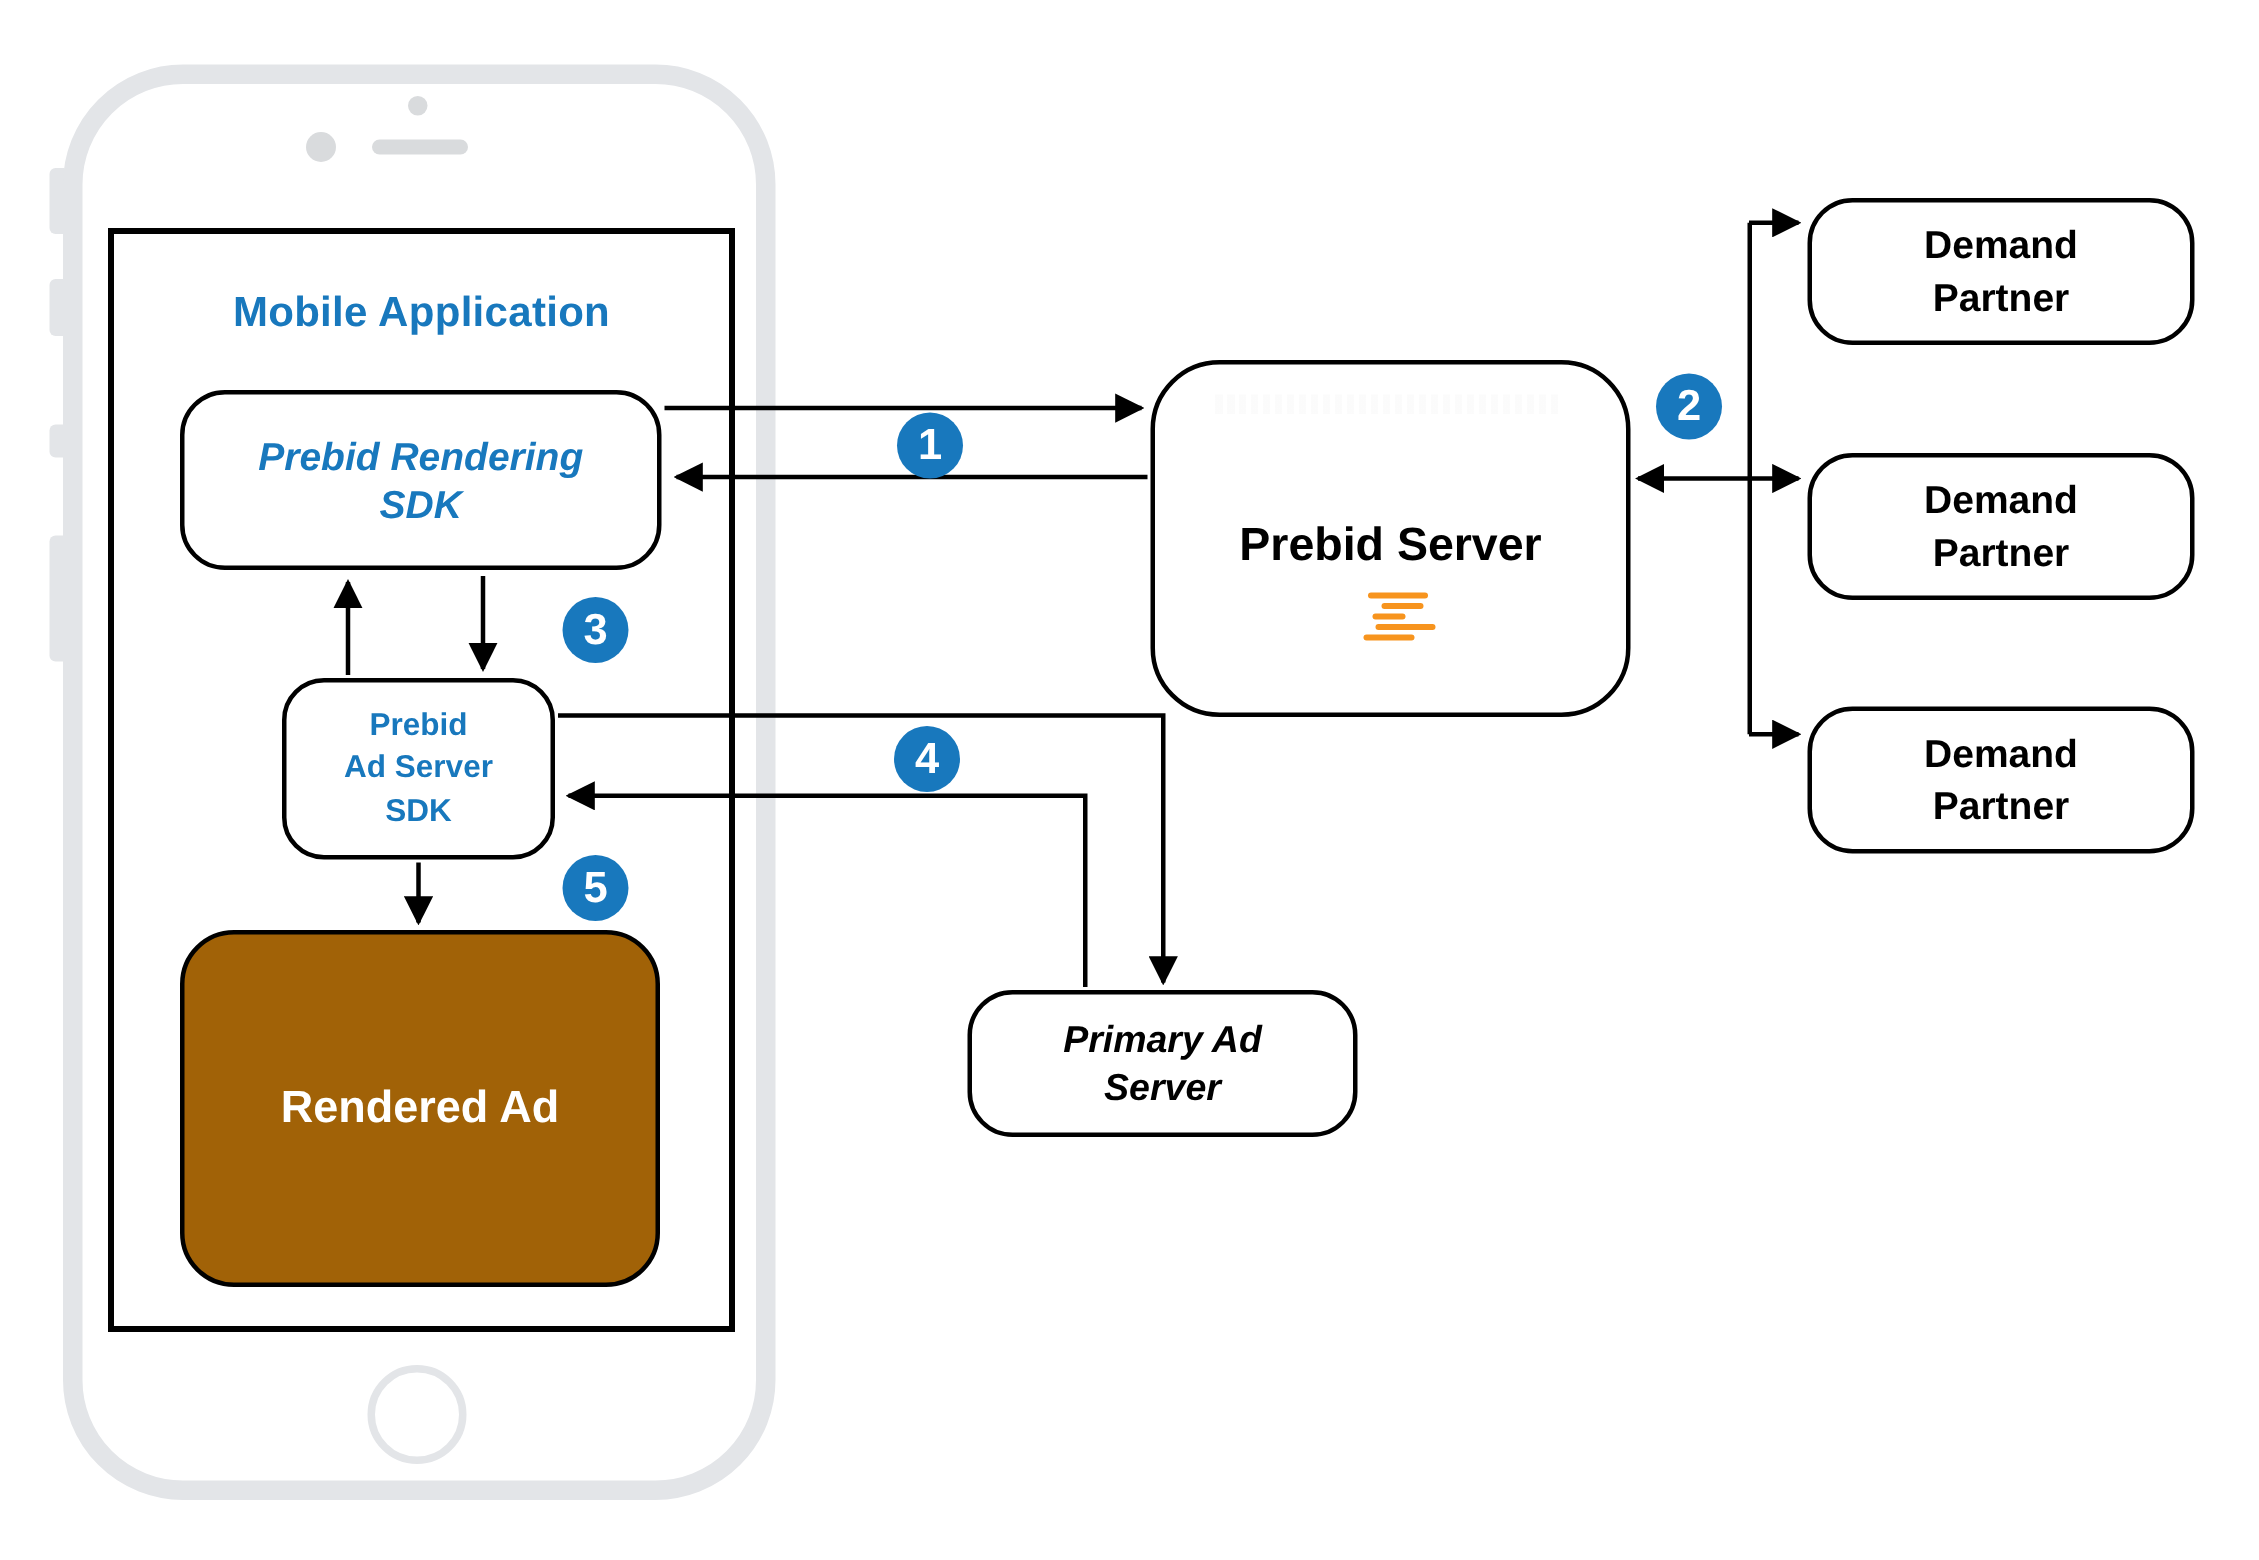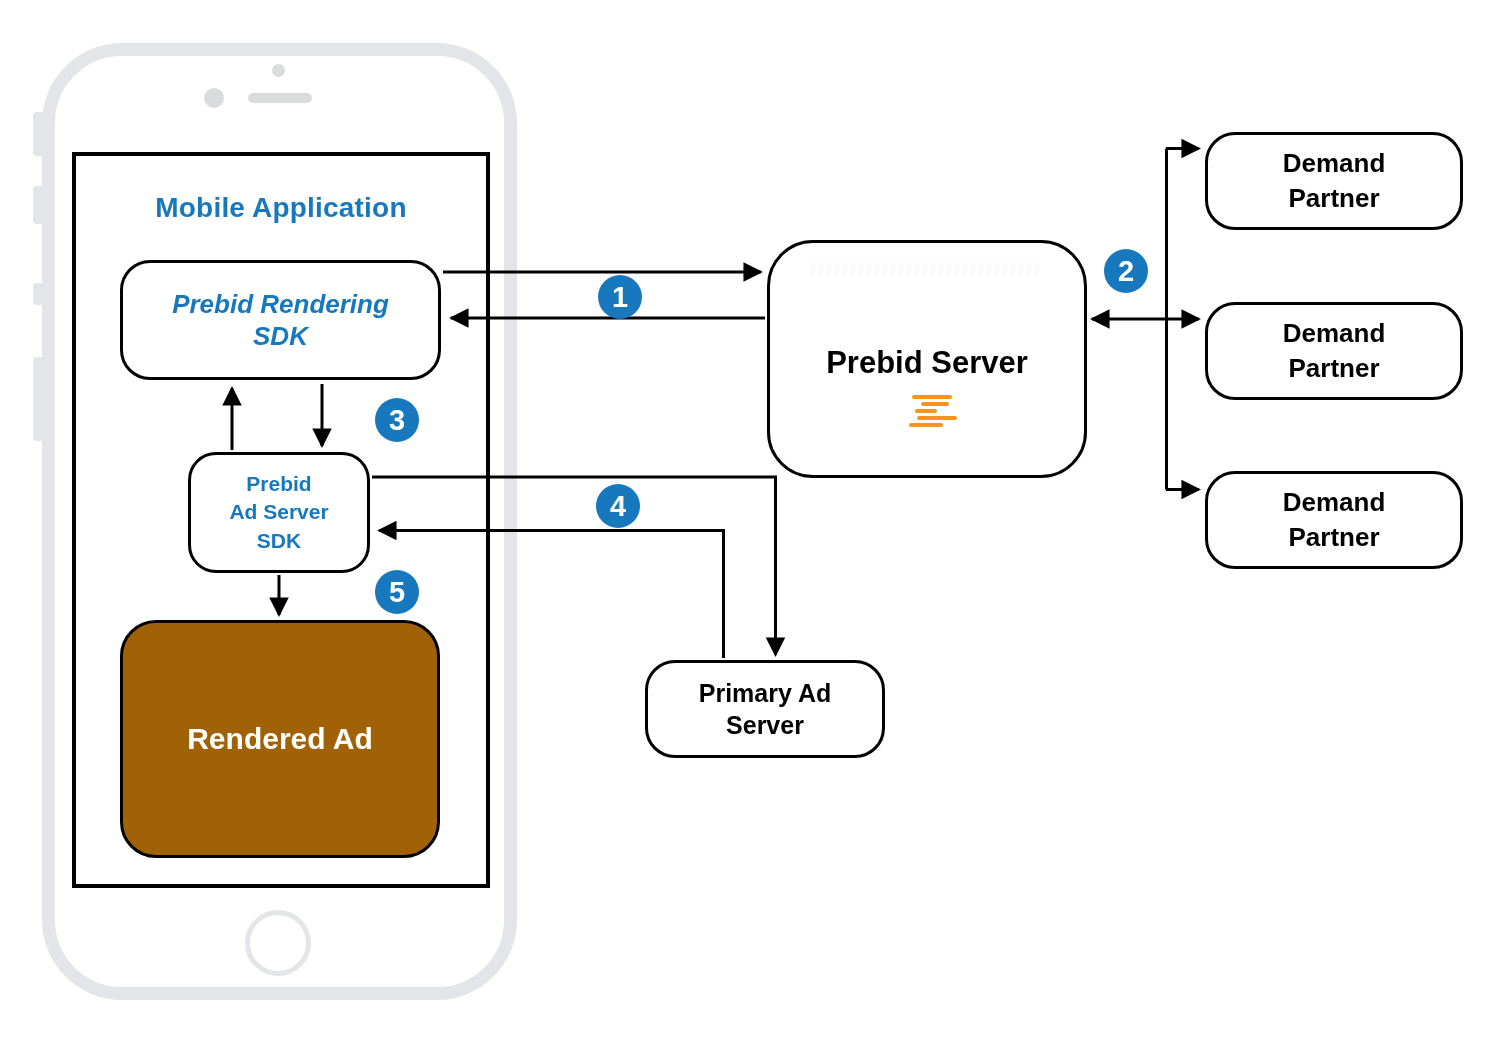--- a/index.html
+++ b/index.html
@@ -56,21 +56,21 @@
   .prebid-logo .bar{position:absolute;height:4px;border-radius:2px;background:#f7941e;}
   .prebid-logo .b1{left:3px;top:2px;width:40px;}
   .prebid-logo .b2{left:12px;top:9px;width:28px;}
   .prebid-logo .b3{left:6px;top:16px;width:22px;}
   .prebid-logo .b4{left:8px;top:23px;width:40px;}
   .prebid-logo .b5{left:0px;top:30px;width:34px;}
   .demand-partner{width:258px;height:98px;color:#000;font-size:26px;line-height:1.35;margin-top:32px;}
   .dp1{left:1205px;top:100px;}
   .dp2{left:1205px;top:270px;}
   .dp3{left:1205px;top:439px;}
-  .primary-ad-server{left:645px;top:660px;width:240px;height:98px;color:#000;font-size:25px;line-height:1.3;}
+  .primary-ad-server{left:645px;top:660px;width:260px;height:98px;color:#000;font-size:25px;line-height:1.3;font-style:italic;}
   
   .wires{position:absolute;left:0;top:0;width:1506px;height:1040px;pointer-events:none;}
   .step-circle{
     position:absolute;width:44px;height:44px;border-radius:50%;background:#1878bd;
     color:#ffffff;font-size:29px;font-weight:bold;display:flex;align-items:center;justify-content:center;
   }
   .s1{left:598px;top:275px;}
   .s2{left:1104px;top:249px;}
   .s3{left:375px;top:398px;}
   .s4{left:596px;top:484px;}

